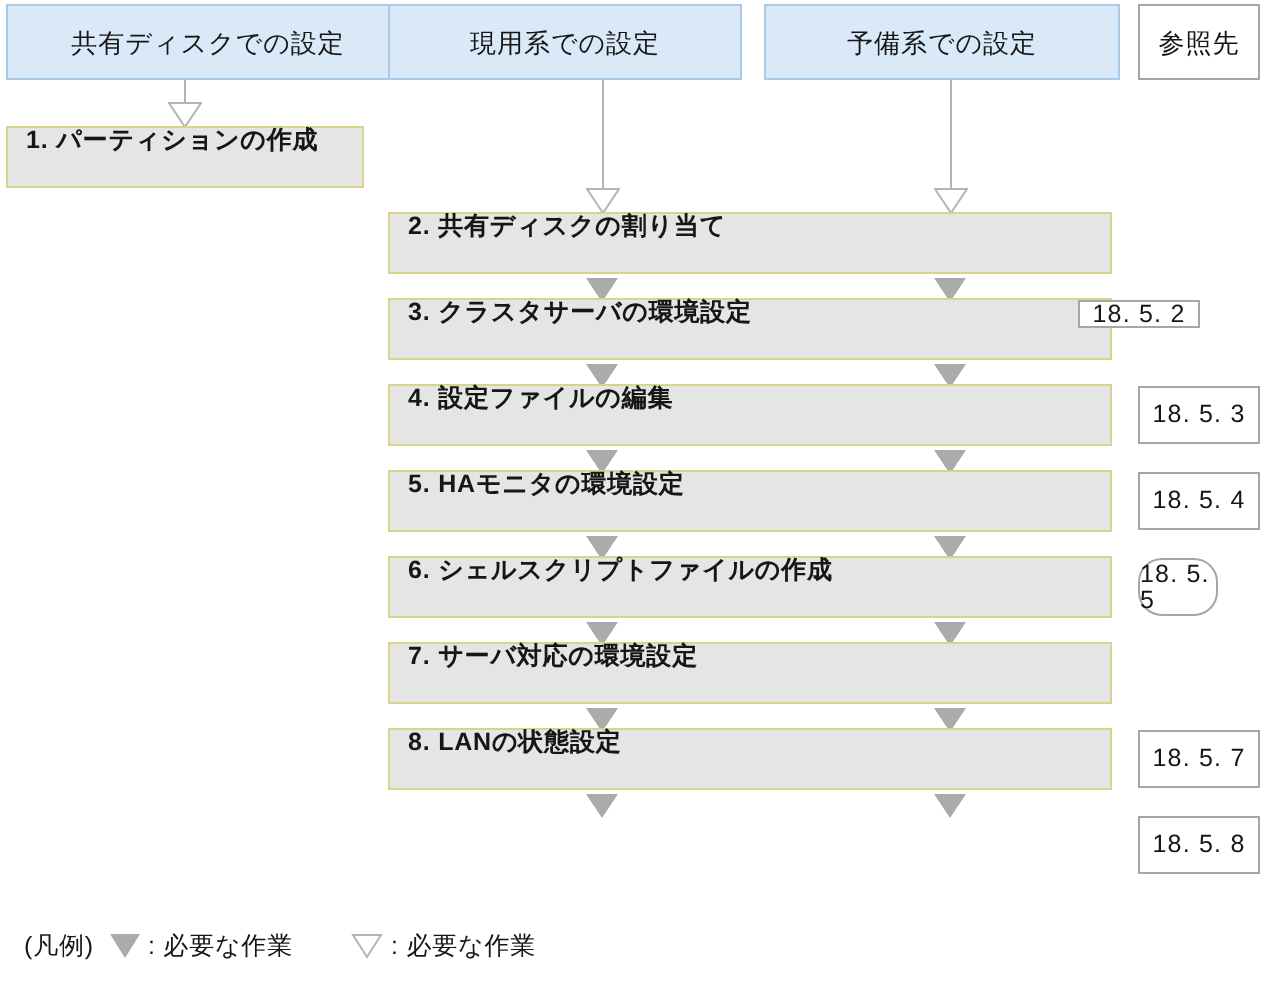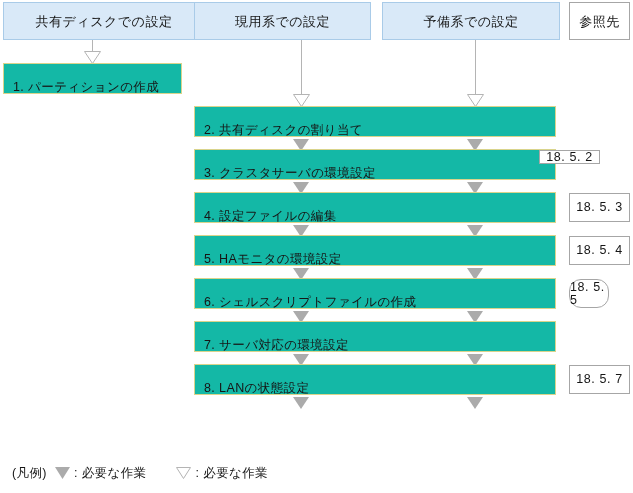--- a/index.html
+++ b/index.html
@@ -39,29 +39,30 @@
   }
   .col-header.white {
     background: #ffffff;
     border: 1px solid #a6a6a6;
   }
 
   
   .step-box {
     position: absolute;
     box-sizing: border-box;
-    background: #14b8a6;
+    background: #e5e5e5;
     border: 1px solid #d9d48c;
     display: flex;
-    align-items: flex-end;
+    align-items: flex-start;
     font-size: 12.5px;
     letter-spacing: 0.4px;
     line-height: 1;
     color: #161616;
     padding-left: 9px;
+    font-weight: bold;
   }
 
   
   .ref-box {
     position: absolute;
     box-sizing: border-box;
     background: #ffffff;
     border: 1px solid #a6a6a6;
     display: flex;
     align-items: center;
@@ -230,20 +231,23 @@
 
   <div class="ref-box" style="left:569px; top:279px; width:40px; height:29px;border-radius:12px;">
     <span>18. 5. 5</span>
   </div>
 
 
   <div class="ref-box" style="left:569px; top:365px; width:61px; height:29px;">
     <span>18. 5. 7</span>
   </div>
 
+  <div class="ref-box" style="left:569px; top:408px; width:61px; height:29px;">
+    <span>18. 5. 8</span>
+  </div>
 
   <div class="legend" style="left:12px; top:466px;">
     <span class="legend-title">(凡例)</span>
 
     <span class="legend-glyph">
       <svg width="19" height="14" viewBox="0 0 19 14">
         <polygon points="2,1 17,1 9.5,13" fill="#ababab"></polygon>
       </svg>
     </span>
     <span class="legend-text">: 必要な作業</span>

